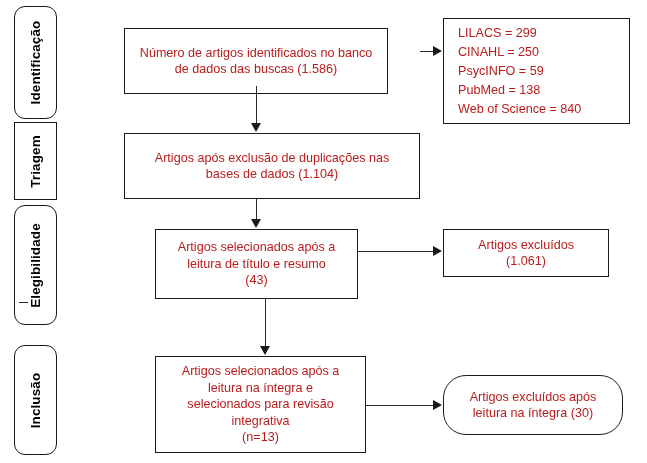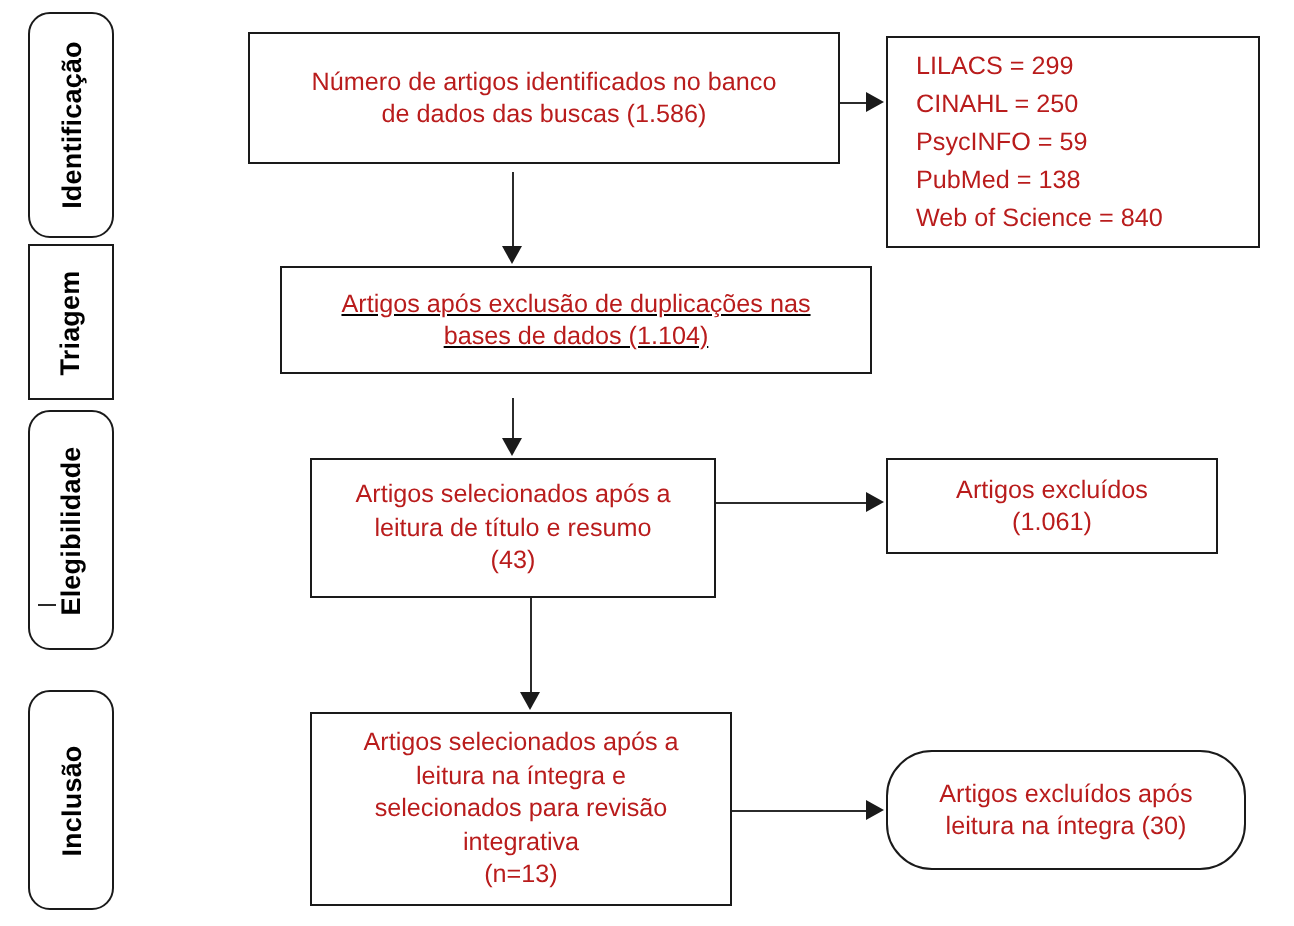--- a/index.html
+++ b/index.html
@@ -113,34 +113,34 @@
 
   <div class="stage rounded" style="left:14px; top:205px; width:43px; height:120px;">
     <span class="stage-label">Elegibilidade</span>
     <span class="stage-dash"></span>
   </div>
 
   <div class="stage rounded" style="left:14px; top:345px; width:43px; height:110px;">
     <span class="stage-label">Inclusão</span>
   </div>
 
-  <div class="box" style="left:124px; top:16px; width:296px; height:66px;">
+  <div class="box" style="left:124px; top:28px; width:264px; height:66px;">
     <span class="box-text">Número de artigos identificados no banco
 de dados das buscas (1.586)</span>
   </div>
 
   <div class="box" style="left:443px; top:18px; width:187px; height:106px;">
     <span class="box-text left-align">LILACS = 299
 CINAHL = 250
 PsycINFO = 59
 PubMed = 138
 Web of Science = 840</span>
   </div>
 
-  <div class="box" style="left:140px; top:133px; width:296px; height:54px;text-decoration:underline;">
+  <div class="box" style="left:124px; top:133px; width:296px; height:66px;">
     <span class="box-text">Artigos após exclusão de duplicações nas
 bases de dados (1.104)</span>
   </div>
 
   <div class="box" style="left:155px; top:229px; width:203px; height:70px;">
     <span class="box-text">Artigos selecionados após a
 leitura de título e resumo
 (43)</span>
   </div>
 

